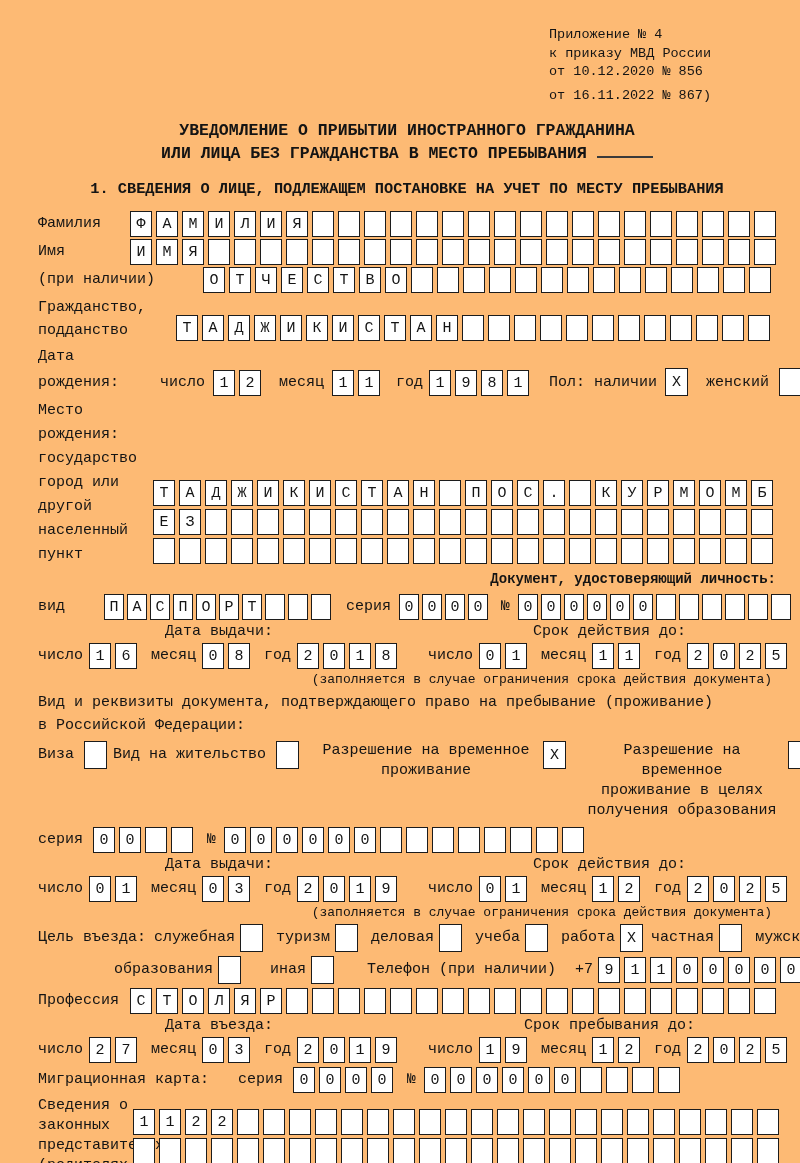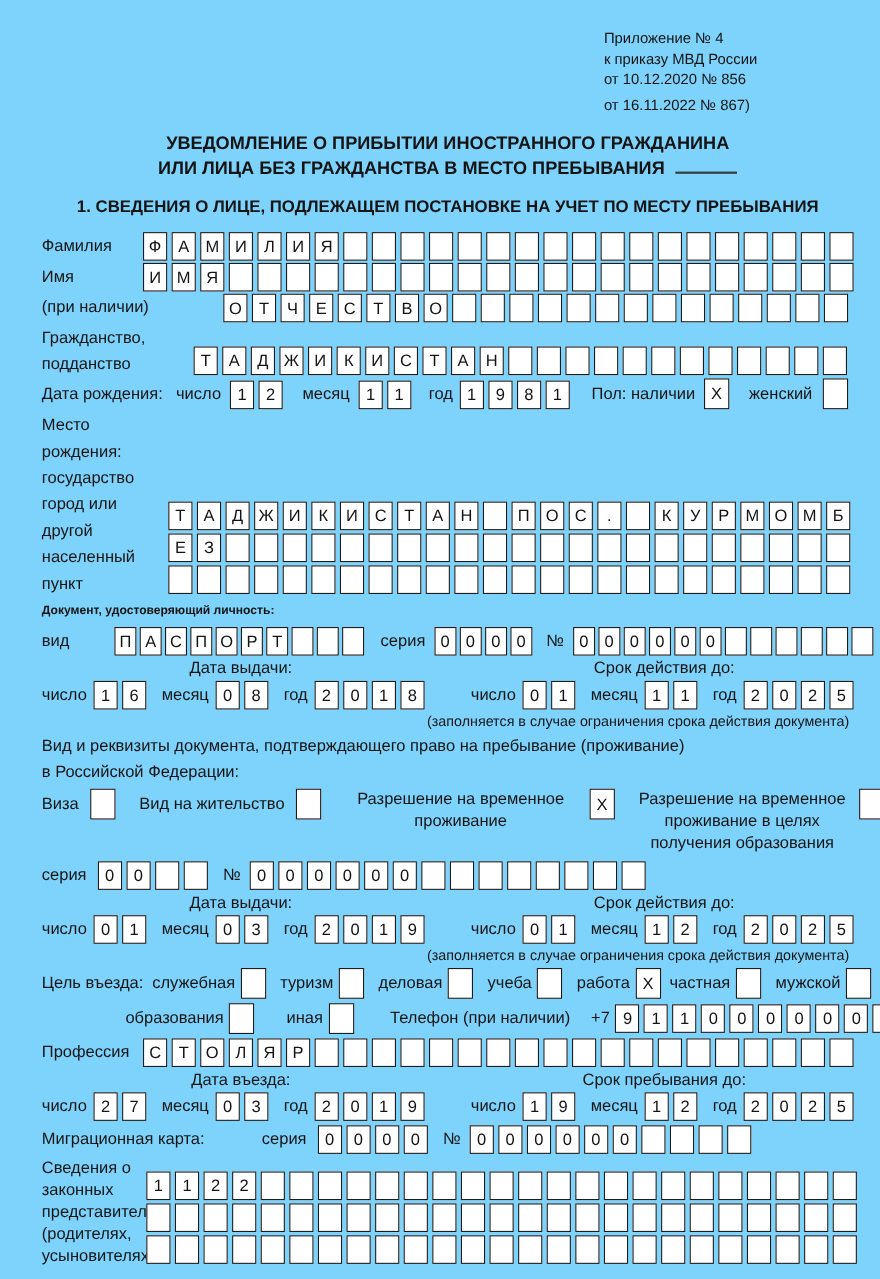--- a/index.html
+++ b/index.html
@@ -1,20 +1,20 @@
 <!DOCTYPE html>
 <html><head>
 <meta charset="utf-8">
 <style>
   * { box-sizing: border-box; }
   html,body { margin:0; padding:0; background:#fff; }
   .page {
-    width:800px; height:1163px; background:#7dd3fc; overflow:hidden;
+    width:800px; height:1163px; background:#fdba74; overflow:hidden;
     padding:26px 24px 8px 38px;
-    font-family:Liberation Sans, sans-serif;
+    font-family:Liberation Mono, monospace;
     font-size:15px; color:#141414; position:relative;
   }
   
   .annex { width:215px; margin-left:auto; margin-right:12px; font-size:13.5px; line-height:18.5px; }
   .annex-note { margin-top:5px; }
   .forma { text-align:right; padding-right:14px; font-weight:bold; font-size:15px; margin-top:10px; letter-spacing:.5px; }
   
   .title { text-align:center; font-weight:bold; font-size:16.5px; line-height:23px; margin-top:14px; }
   .blank { display:inline-block; width:56px; border-bottom:2.5px solid #3a3a3a; height:14px; margin-left:10px; }
   .sec-heading { text-align:center; font-weight:bold; font-size:15.3px; margin-top:15px; margin-bottom:13px; white-space:nowrap; }
@@ -39,26 +39,26 @@
   
   .dblock { margin:3px 0 4px 0; }
   .dcols { display:flex; }
   .dcol-l { flex:none; width:362px; }
   .dcol-r { flex:none; margin-left:28px; }
   .dhead { text-align:center; margin-bottom:2px; line-height:18px; }
   .drow { display:flex; align-items:flex-start; }
   .drow .ilbl { margin:0 6px 0 10px; }
   .drow .ilbl:first-child { margin-left:0; }
   .dnote { text-align:right; font-size:13px; line-height:15px; margin-top:3px; margin-bottom:4px; padding-right:4px; }
-  .doc-heading { text-align:left; font-weight:bold; font-size:11px; margin:3px 0 5px 0; line-height:19px; }
+  .doc-heading { text-align:right; font-weight:bold; font-size:14px; margin:3px 0 5px 0; line-height:19px; }
   .intro { line-height:23px; margin-top:3px; }
   
   .options-row { display:flex; align-items:flex-start; margin-top:4px; margin-bottom:6px; }
   .opt-lbl { line-height:28px; flex:none; margin-right:10px; }
-  .mlA { margin-left:18px; }
+  .mlA { margin-left:2px; }
   .opt-center { text-align:center; line-height:20px; flex:none; margin:0 8px 0 14px; }
   
   .prow { display:flex; align-items:center; margin-bottom:4px; }
   .plbl { flex:none; margin-right:5px; line-height:28px; }
   .prow .cells { margin-right:9px; }
   .indent { margin-left:76px; }
   .mlB { margin-left:16px; }
   .mlC { margin-left:20px; }
 </style>
 </head>

